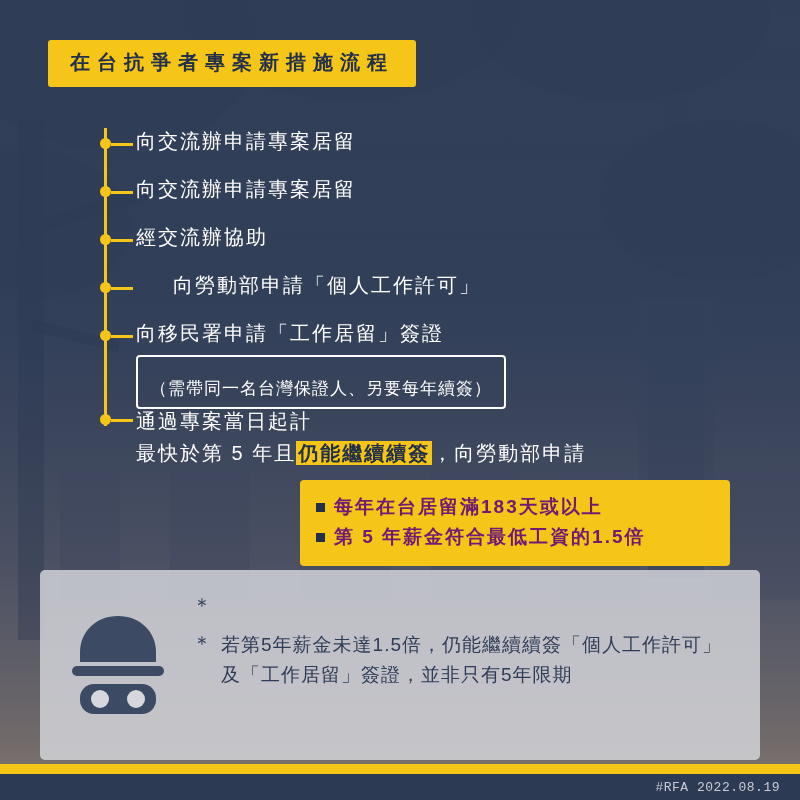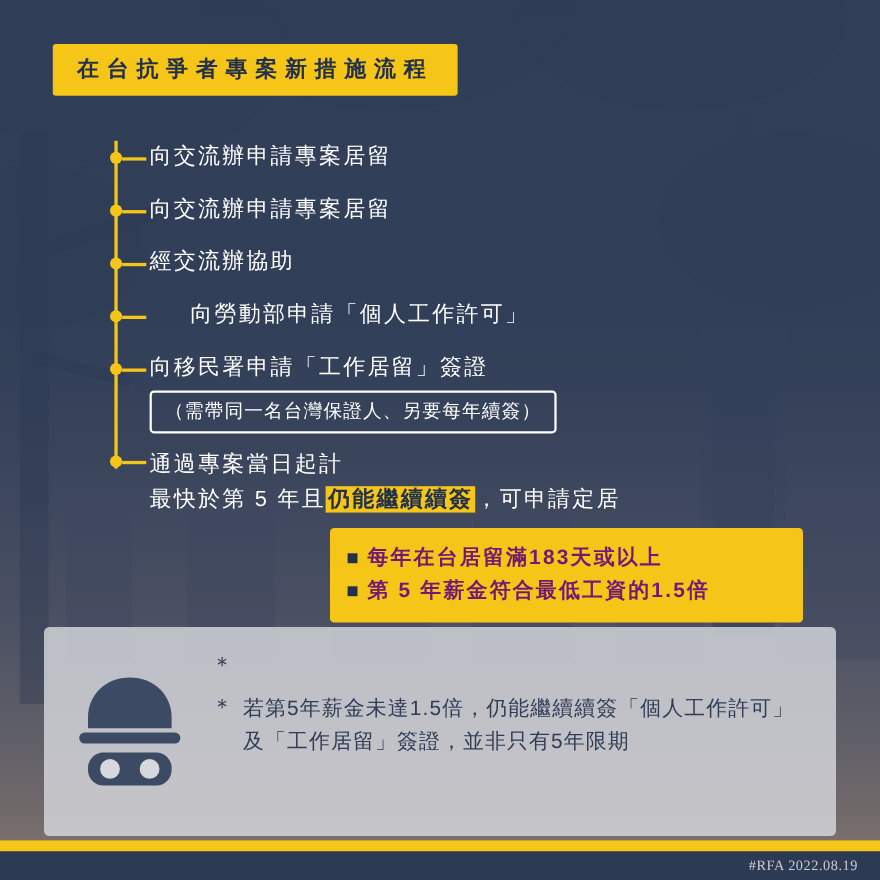--- a/index.html
+++ b/index.html
@@ -81,21 +81,21 @@
 
   .step {
     position: absolute; left: 136px;
     color: #fff; font-size: 20px; letter-spacing: 2px;
     white-space: nowrap;
   }
 
   .note-box {
     position: absolute; left: 136px; top: 355px;
     border: 2px solid #fff; border-radius: 4px;
-    padding: 5px 12px 7px;
+    padding: 20px 12px 7px;
     text-align: right;
   }
   .note-box .n { color: #fff; font-size: 17px; letter-spacing: 1px; white-space: nowrap; }
 
   .final-line1 { position: absolute; left: 136px; top: 408px; color:#fff; font-size: 20px; letter-spacing: 2px; white-space: nowrap;}
   .final-line2 { position: absolute; left: 136px; top: 440px; color:#fff; font-size: 20px; letter-spacing: 2px; white-space: nowrap;}
   .hl {
     background: #f5c518; color: #22304a; font-weight: bold;
     padding: 1px 2px;
   }
@@ -128,21 +128,21 @@
     position: absolute; left: 0; bottom: 0; width: 800px; height: 26px;
     background: #2d3a54;
   }
   .yellow-strip {
     position: absolute; left: 0; bottom: 26px; width: 800px; height: 10px;
     background: #f5c518;
   }
   .credit {
     position: absolute; right: 20px; bottom: 5px;
     color: #c9ccd4; font-size: 13px; letter-spacing: .5px;
-    font-family: Liberation Serif, serif;
+    font-family: Liberation Mono, monospace;
   }
 </style>
 </head>
 <body>
 
 <div class="canvas">
 
   <div class="bg-layer">
     <div class="tower"></div>
     <div class="skyline"></div>
@@ -187,21 +187,21 @@
     <div class="step" style="top:176px;">向交流辦申請專案居留</div>
     <div class="step" style="top:224px;">經交流辦協助</div>
     <div class="step" style="top:272px;margin-left:37px;">向勞動部申請「個人工作許可」</div>
     <div class="step" style="top:320px;">向移民署申請「工作居留」簽證</div>
 
     <div class="note-box">
       <div class="n">（需帶同一名台灣保證人、另要每年續簽）</div>
     </div>
 
     <div class="final-line1">通過專案當日起計</div>
-    <div class="final-line2"><span>最快於第 5 年且</span><span class="hl">仍能繼續續簽</span><span>，可申請定居</span></div>
+    <div class="final-line2"><span>最快於第 5 年且</span><span class="hl">仍能繼續續簽</span><span>，向勞動部申請</span></div>
 
     <div class="cond-box">
       <div class="cond-row">
         <span class="bullet-sq"></span>
         <span class="c">每年在台居留滿183天或以上</span>
       </div>
       <div class="cond-row">
         <span class="bullet-sq"></span>
         <span class="c">第 5 年薪金符合最低工資的1.5倍</span>
       </div>

